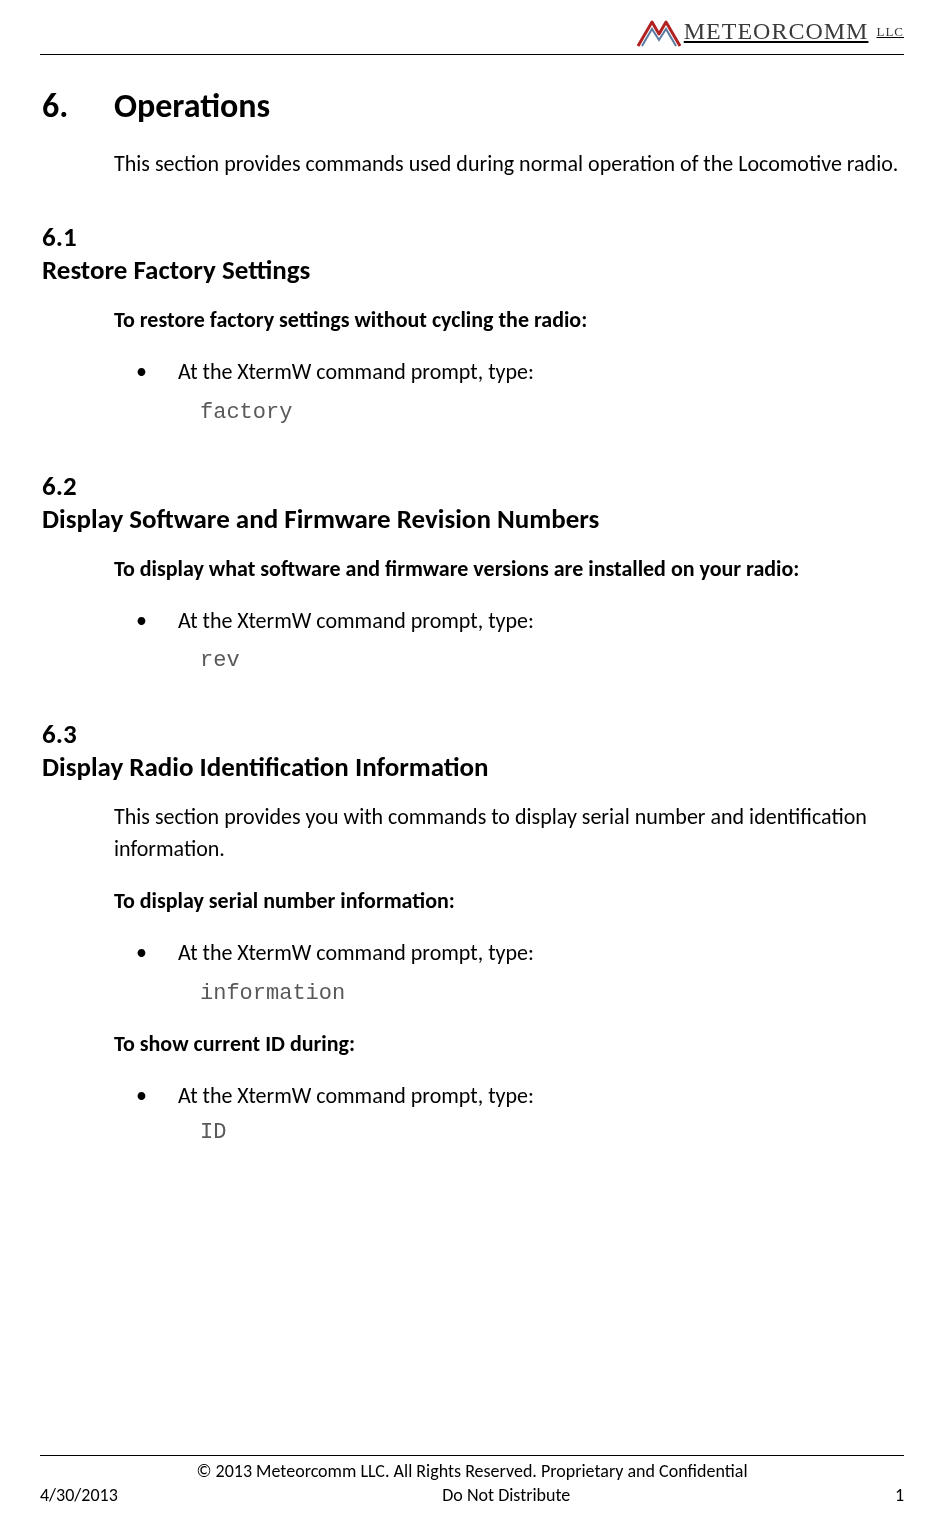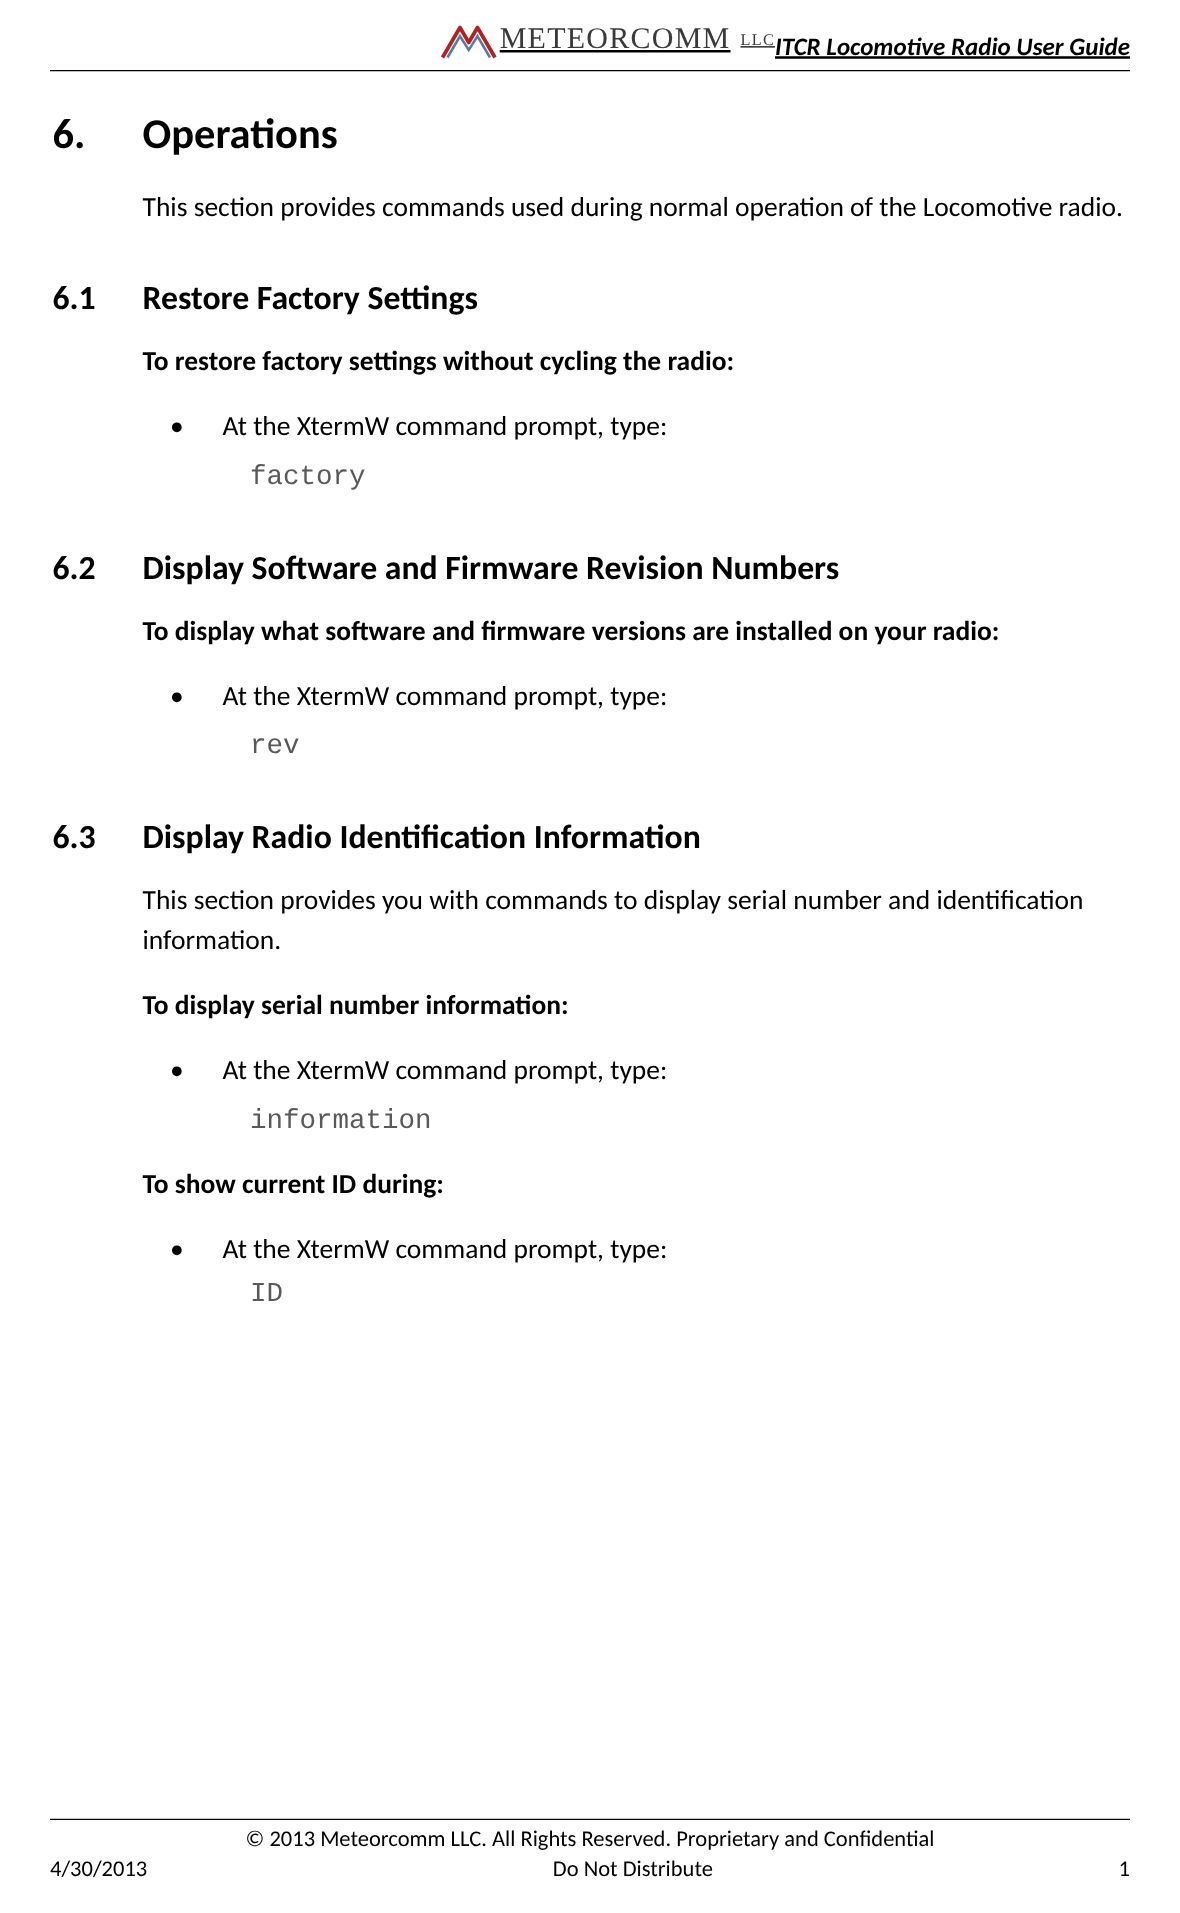--- a/index.html
+++ b/index.html
@@ -44,21 +44,21 @@
       font-weight: 700;
       font-size: 20px;
       font-style: italic;
       text-align: right;
       padding-top: 8px;
     }
     .content { padding: 0 2px; }
     .h1-row { display: flex; align-items: baseline; margin-bottom: 22px; }
     .h1-num   { font-size: 34px; font-weight: 700; width: 72px; }
     .h1-title { font-size: 34px; font-weight: 700; }
-    .h2-row { display: flex; align-items: baseline; margin-top: 40px; margin-bottom: 18px; }
+    .h2-row { display: flex; align-items: baseline; margin-top: 40px; margin-bottom: 18px; flex-direction: column; }
     .h2-num   { font-size: 27px; font-weight: 700; width: 72px; }
     .h2-title { font-size: 27px; font-weight: 700; }
     .body-indent { margin-left: 72px; }
     .para { font-size: 22px; line-height: 1.45; margin-bottom: 20px; }
     .bold-para { font-size: 22px; font-weight: 700; line-height: 1.45; margin-bottom: 20px; }
     .bullet-block { margin-left: 22px; margin-bottom: 18px; }
     .bullet-row { display: flex; align-items: baseline; }
     .bullet-dot { font-size: 22px; width: 42px; line-height: 1.4; }
     .bullet-text { font-size: 22px; line-height: 1.45; }
     .cmd {
@@ -93,21 +93,20 @@
   <div class="logo-block">
     <div class="logo-mark">
       <svg width="46" height="30" viewBox="0 0 46 30">
         <path d="M2 28 L16 4 L23 16 L30 4 L44 28" fill="none" stroke="#b22222" stroke-width="3" stroke-linejoin="round"></path>
         <path d="M6 28 L16 11 L23 22 L30 11 L40 28" fill="none" stroke="#5a7aa0" stroke-width="2"></path>
       </svg>
     </div>
     <span class="logo-title">METEORCOMM</span>
     <span class="logo-suffix">LLC</span>
   </div>
-  <div class="header-title">ITCR Locomotive Radio User Guide</div>
 </div>
 
 <div class="content">
 
   <div class="h1-row">
     <div class="h1-num">6.</div>
     <div class="h1-title">Operations</div>
   </div>
   <div class="body-indent">
     <p class="para">This section provides commands used during normal operation of the Locomotive radio.</p>

